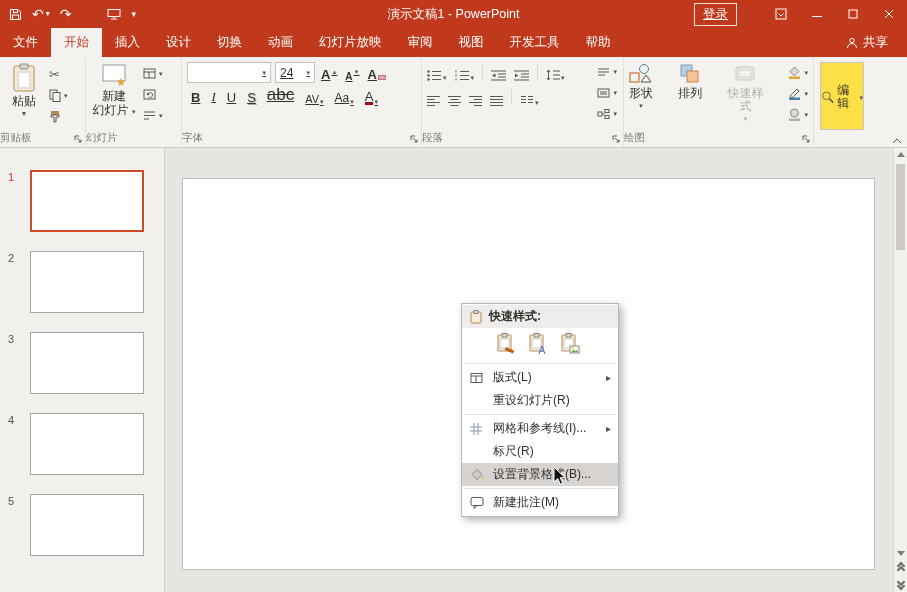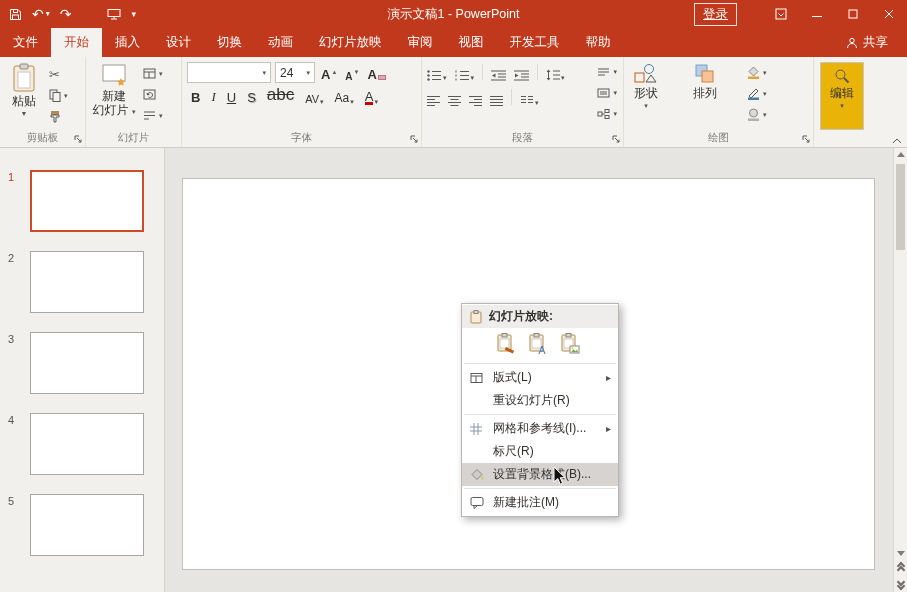--- a/index.html
+++ b/index.html
@@ -29,36 +29,36 @@
   .tab{display:flex;align-items:center;padding:0 13px;}
   .tab.active{background:var(--ribbon);color:var(--red);}
   .tellme{display:flex;align-items:center;gap:6px;margin-left:12px;}
   .tellme-box{border:1px solid rgba(255,255,255,.8);padding:2px 7px;}
   .share{margin-left:auto;display:flex;align-items:center;gap:5px;padding-right:19px;}
 
   
   .ribbon{height:91px;background:var(--ribbon);border-bottom:1px solid #d0cdc8;display:flex;position:relative;}
   .rgroup{position:relative;border-right:1px solid #e3e0da;display:flex;flex-direction:column;}
   .gbody{flex:1;display:flex;padding:3px 2px 0;}
-  .glabel{height:17px;font-size:10.5px;color:var(--gray);text-align:center;line-height:14px;}
+  .glabel{height:17px;font-size:10.5px;color:var(--gray);text-align:left;line-height:14px;}
   .launcher{position:absolute;right:2px;bottom:3px;}
   .bigbtn{display:flex;flex-direction:column;align-items:center;gap:2px;padding-top:3px;width:44px;text-align:center;}
   .blabel{font-size:12px;line-height:13px;}
   .blabel2{font-size:12px;line-height:14px;}
   .grayed{color:#b2afab;}
   .minicol{display:flex;flex-direction:column;gap:4px;}
   .minibtn{height:17px;display:flex;align-items:center;gap:3px;padding:0 3px;}
   .glyph2{font-family:"DejaVu Sans",sans-serif;font-size:13px;color:var(--icon);line-height:1;}
   .frow{display:flex;align-items:center;gap:4px;}
   .combo{height:21px;background:#fff;border:1px solid #c6c3be;display:flex;align-items:center;justify-content:space-between;padding:0 4px;}
   .fbtn{display:flex;align-items:flex-end;gap:1px;padding:0 2px;height:18px;font-size:13px;}
   .tiny{font-size:6px;line-height:1;margin-bottom:7px;color:var(--icon);}
   .eraser{width:8px;height:5px;background:#e7a4b4;border:1px solid #b2788a;margin-bottom:2px;}
   .sep-v{width:1px;height:16px;background:#dcd9d4;margin:0 2px;}
-  .editbtn{width:44px;border:1px solid #c9c6c1;background:#eab308;display:flex;flex-direction:column;align-items:center;gap:2px;padding:5px 0 3px;}
+  .editbtn{width:44px;border:1px solid #c9c6c1;background:#fde047;display:flex;flex-direction:row;align-items:center;gap:2px;padding:5px 0 3px;}
   .collapse{position:absolute;right:5px;bottom:3px;}
   .shadowS{text-shadow:1px 1px 1px #a9a6a2;}
   .redbar{border-bottom:3px solid #c00000;line-height:11px;}
 
   
   .workspace{display:flex;height:444px;}
   .thumbs{width:165px;background:#f2f0ed;border-right:1px solid #d5d2cc;position:relative;}
   .trow{position:absolute;left:0;width:100%;height:64px;}
   .tnum{position:absolute;left:8px;top:1px;font-size:11px;color:#55534f;}
   .thumb{position:absolute;left:30px;top:0;width:114px;height:62px;background:#fff;border:1px solid #a9a6a1;}
@@ -239,21 +239,21 @@
               <path class="s" d="M1 2 H12 M1 5.5 H12 M1 9 H6"></path>
             </svg>
           <span class="dd">▾</span>
         </span>
       </div>
     </div>
     <div class="glabel"><span>幻灯片</span></div>
   </div>
 
   <div class="rgroup" style="width:240px">
-    <div class="gbody" style="flex-direction:column;gap:4px;padding:5px 5px 0;">
+    <div class="gbody" style="flex-direction:column;gap:4px;padding:5px 5px 0;text-decoration:underline;">
       <div class="frow">
         <span class="combo" style="width:84px">
             <span></span>
             <span class="dd">▾</span>
           </span>
         <span class="combo" style="width:40px">
             <span>24</span>
             <span class="dd">▾</span>
           </span>
         <span class="fbtn">
@@ -413,20 +413,28 @@
         <span class="blabel">形状</span>
         <span class="dd">▾</span>
       </div>
       <div class="bigbtn" style="width:40px">
         <svg width="22" height="22" viewBox="0 0 22 22">
             <rect x="2" y="2" width="11" height="11" fill="#b5cde8" stroke="#7ba1c6"></rect>
             <rect x="8" y="8" width="11" height="11" fill="#f5c396" stroke="#cc8445"></rect>
           </svg>
         <span class="blabel">排列</span>
       </div>
+      <div class="bigbtn grayed" style="width:56px">
+        <svg width="22" height="22" viewBox="0 0 22 22">
+            <rect x="2" y="4" width="18" height="13" rx="2" fill="#e9e7e4" stroke="#cbc8c4"></rect>
+            <rect x="5" y="7" width="12" height="7" fill="#f4f2ef" stroke="#d7d4d0"></rect>
+          </svg>
+        <span class="blabel">快速样式</span>
+        <span class="dd" style="color:#b2afab">▾</span>
+      </div>
       <div class="minicol" style="padding-top:4px">
         <span class="minibtn">
             <svg width="13" height="13" viewBox="0 0 13 13">
               <path d="M6.5 1 L11 5.5 L6.5 10 L2 5.5 Z" fill="#dcdad6" stroke="#8a8784"></path>
               <rect x="1" y="10.5" width="11" height="2.5" fill="#e2a33d"></rect>
             </svg>
             <span class="dd">▾</span>
           </span>
         <span class="minibtn">
             <svg width="13" height="13" viewBox="0 0 13 13">
@@ -519,21 +527,21 @@
     </div>
   </div>
 </div>
 
 <div class="ctxmenu">
   <div class="cm-header">
     <svg width="12" height="14" viewBox="0 0 12 14">
         <rect x="1" y="2" width="10" height="11" rx="1" fill="#f8ecd9" stroke="#b08d57"></rect>
         <rect x="4" y="0.5" width="4" height="3" fill="#d8d6d2" stroke="#8a8783"></rect>
       </svg>
-    <span>幻灯片放映:</span>
+    <span>快速样式:</span>
   </div>
   <div class="cm-pastebar">
     <span class="cm-pastebtn">
       <svg width="22" height="22" viewBox="0 0 22 22">
           <rect x="3" y="2" width="13" height="16" rx="1" fill="#f8ecd9" stroke="#b08d57"></rect>
           <rect x="7" y="0.5" width="5" height="3.5" fill="#d8d6d2" stroke="#8a8783"></rect>
           <rect x="5" y="6" width="9" height="9" fill="#fff" stroke="#cfccc8"></rect>
           <rect x="11" y="14" width="9" height="3" fill="#c55a11" transform="rotate(25 11 14)"></rect>
         </svg>
     </span>

